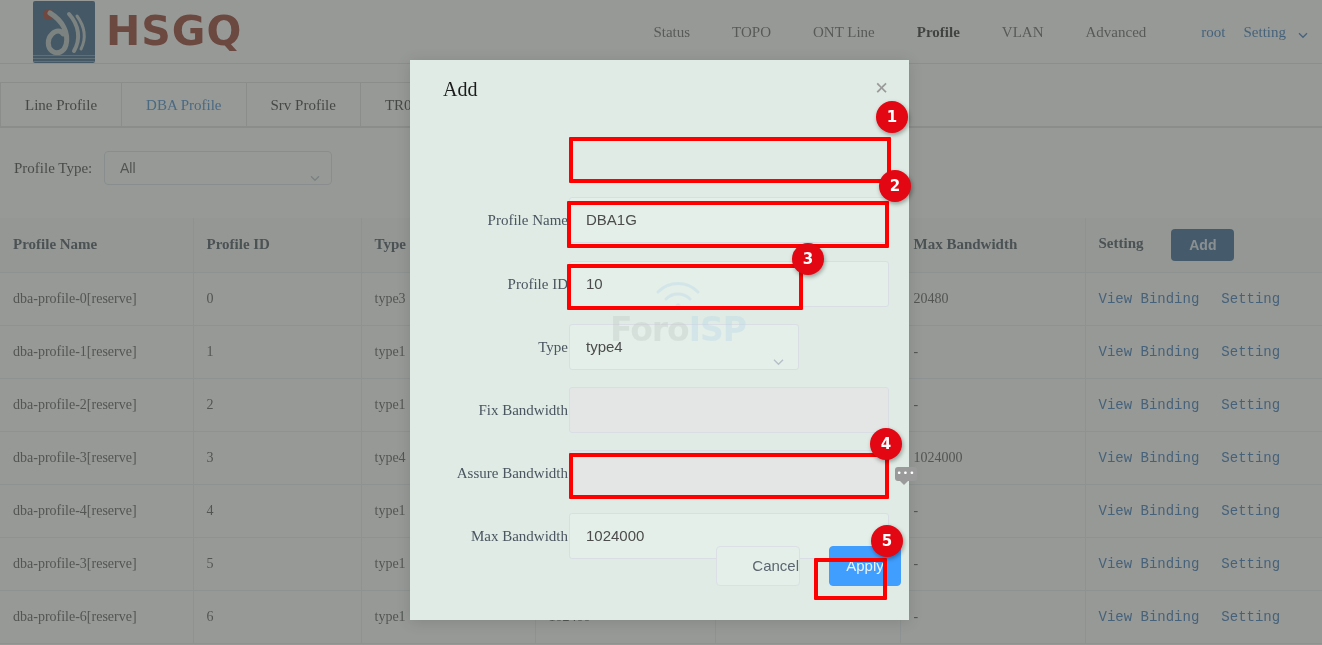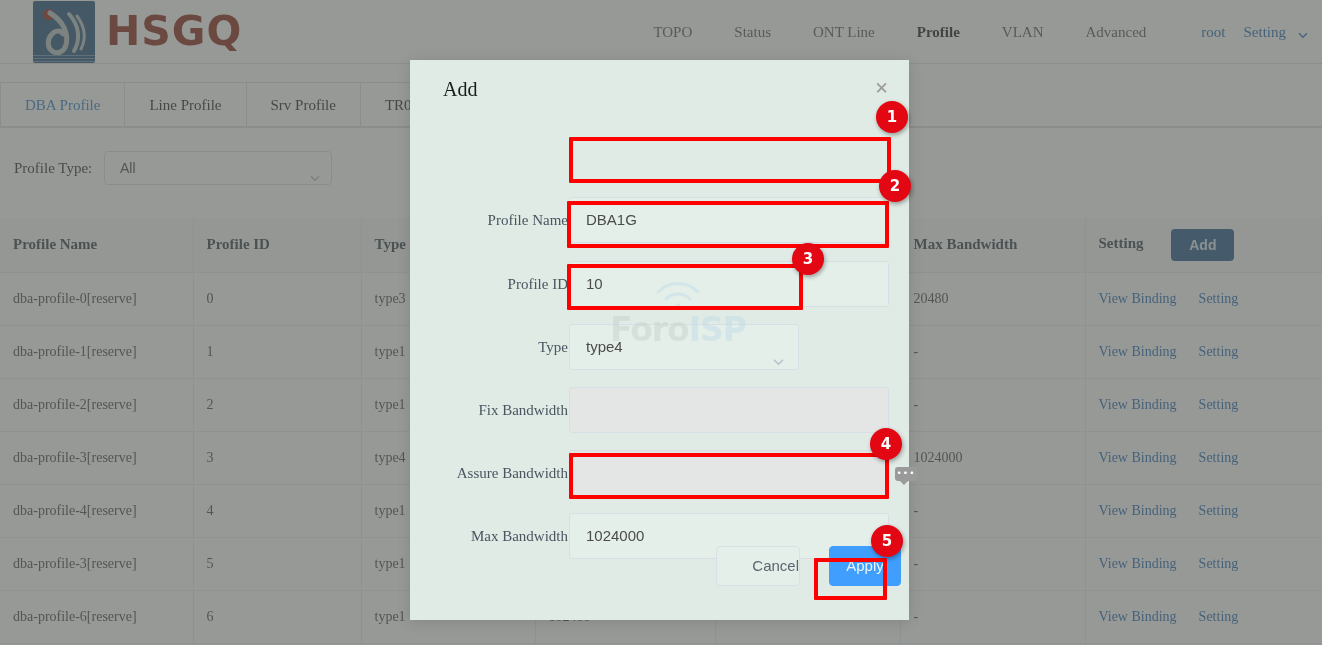--- a/index.html
+++ b/index.html
@@ -91,21 +91,21 @@
     white-space:nowrap; overflow:hidden;
   }
   table.grid th:last-child, table.grid td:last-child { border-right:none; }
   .add-btn {
     display:inline-block; background:#2b5c92; color:#dfe8f1;
     font-family:"Liberation Sans", sans-serif; font-size:14px;
     padding:8px 18px; border-radius:4px; margin-left:24px; vertical-align:middle;
   }
   .setting-cell a {
     color:#2f6db5; text-decoration:none;
-    font-family:Liberation Serif, serif; font-size:14px;
+    font-family:Liberation Mono, monospace; font-size:14px;
     margin-right:22px;
   }
 
   
   .modal {
     position:absolute; left:410px; top:60px; width:499px; height:560px;
     background:#dfebe4; z-index:60;
     box-shadow:0 2px 14px rgba(0,0,0,0.12);
   }
   .modal-title {
@@ -199,39 +199,39 @@
           <div class="logo-stripes">
             <i></i>
               <i></i>
               <i></i>
           </div>
         </div>
         <div class="logo-text">HSGQ</div>
       </div>
 
       <div class="mainnav">
+        <a href="#">Status</a>
         <a href="#">TOPO</a>
-        <a href="#">Status</a>
         <a href="#">ONT Line</a>
         <a href="#" class="active">Profile</a>
         <a href="#">VLAN</a>
         <a href="#">Advanced</a>
         <a href="#" class="user">root</a>
         <a href="#" class="shortcut"><span>Setting</span></a>
         <span class="caret-down">
           <svg viewBox="0 0 12 12" width="12" height="12">
               <path d="M2 4.3 L6 8.3 L10 4.3" fill="none" stroke="#2d6fb8" stroke-width="1.3"></path>
             </svg>
         </span>
       </div>
     </div>
 
     <div class="tabstrip">
+      <div class="tab">Line Profile</div>
       <div class="tab active">DBA Profile</div>
-      <div class="tab">Line Profile</div>
       <div class="tab">Srv Profile</div>
       <div class="tab">TR069 Profile</div>
     </div>
 
     <div class="filterbar">
       <div class="filter-label">Profile Type:</div>
       <div class="select-box">
         <span>All</span>
         <span class="select-arrow">
           <svg viewBox="0 0 12 12" width="12" height="12">

